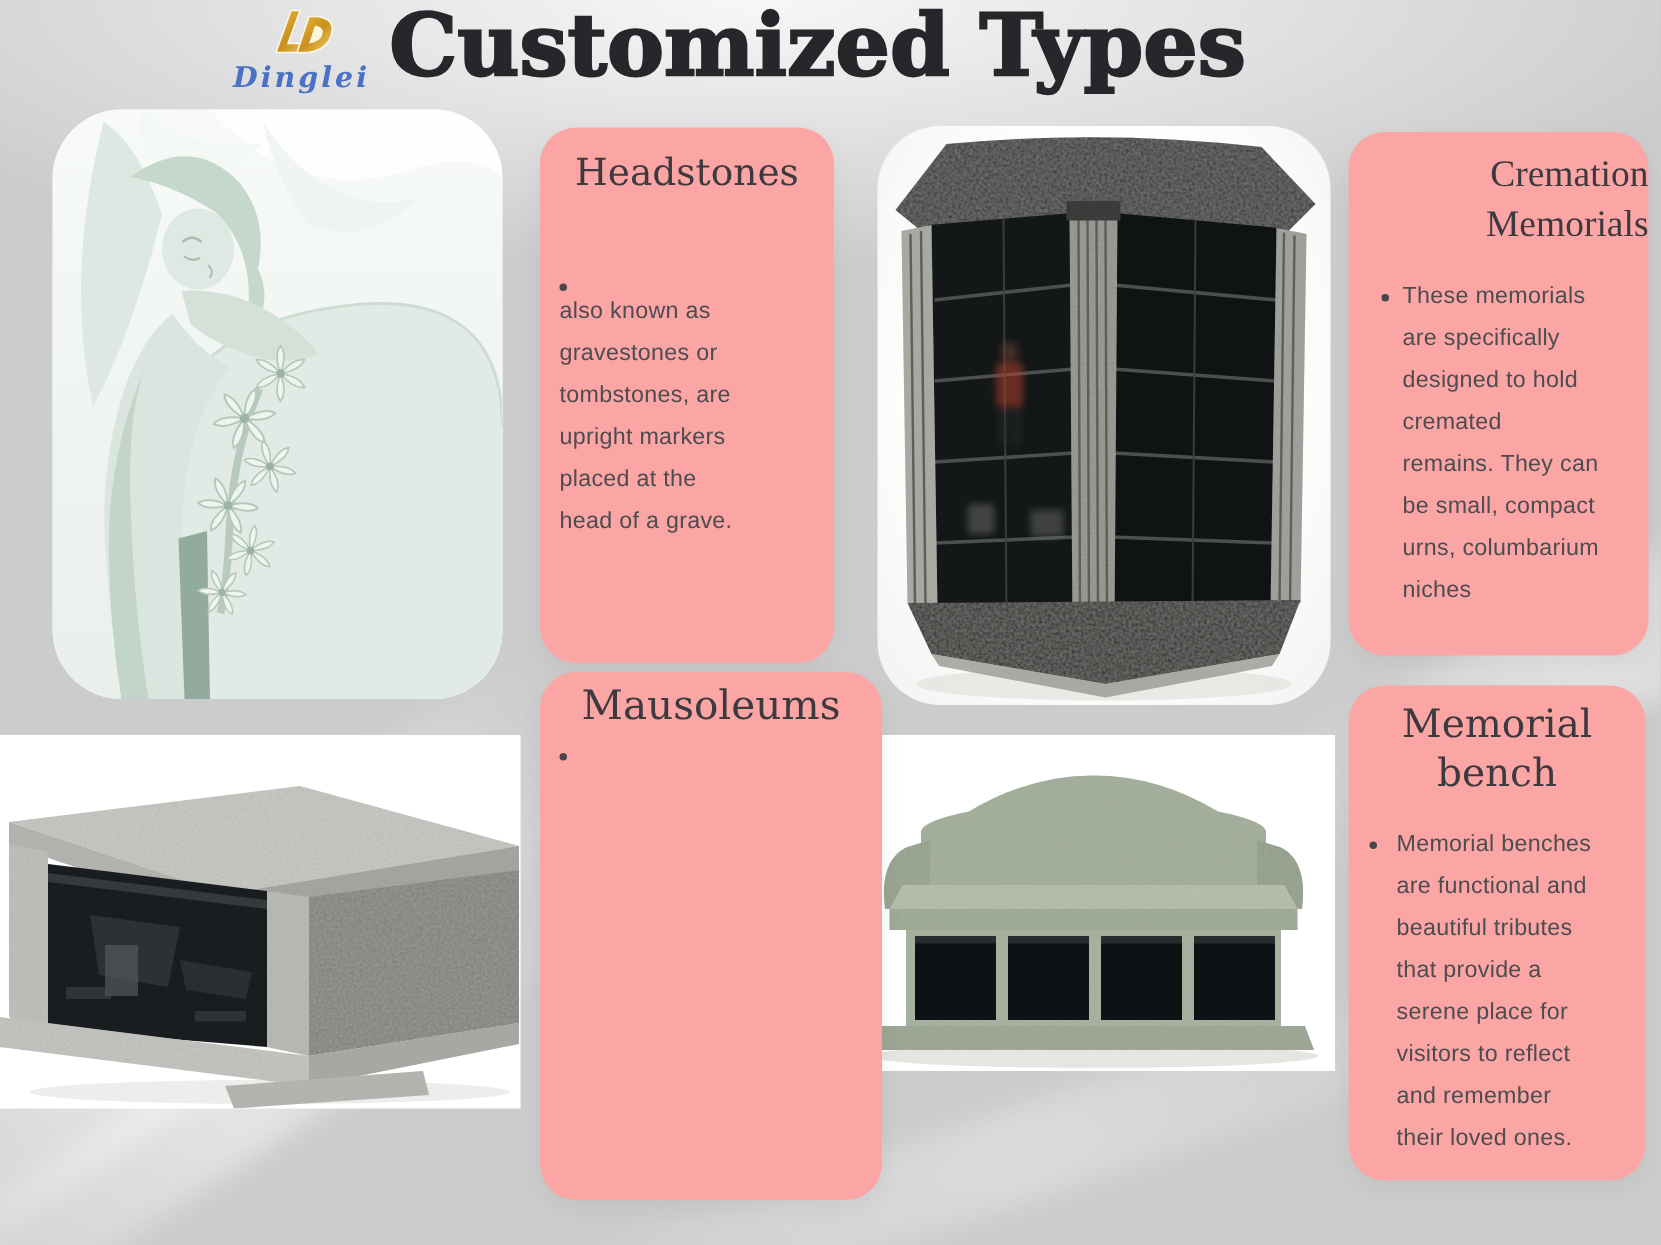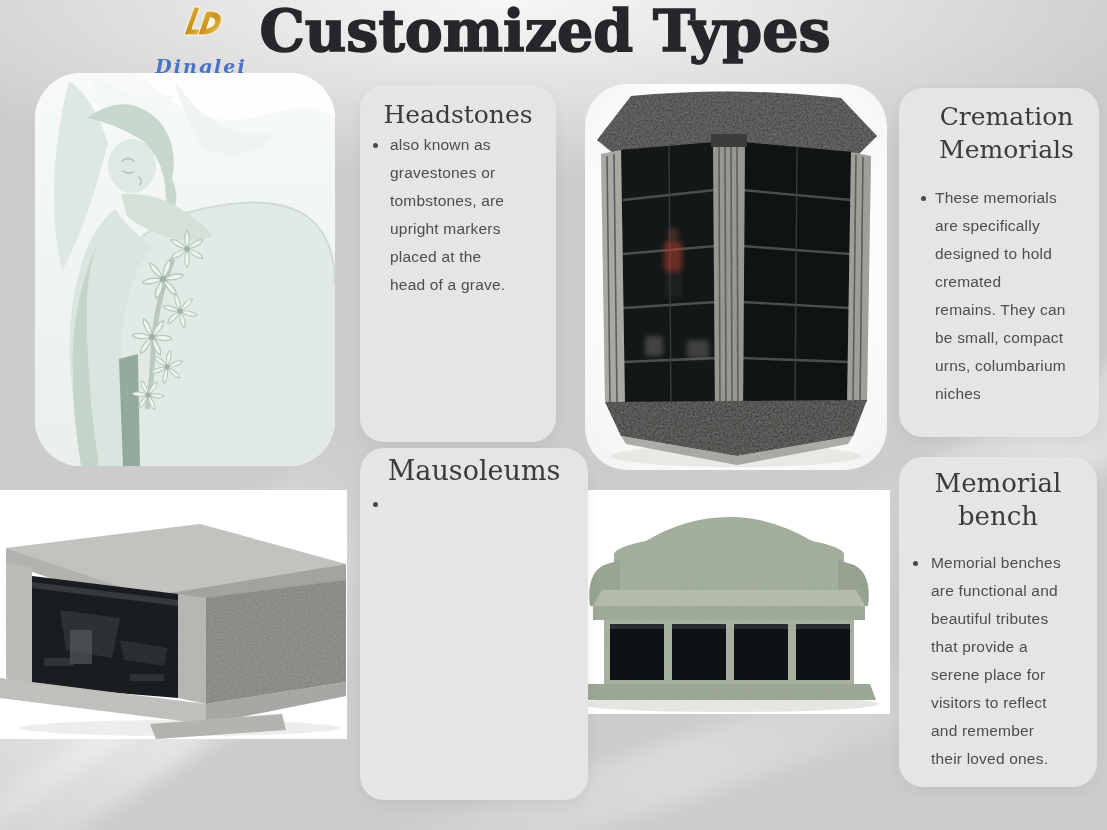--- a/index.html
+++ b/index.html
@@ -15,56 +15,56 @@
   .streak{position:absolute;background:linear-gradient(90deg,rgba(255,255,255,0),rgba(255,255,255,.6),rgba(255,255,255,0));filter:blur(9px);}
   .streak.s1{left:-180px;top:600px;width:620px;height:120px;transform:rotate(-35deg);}
   .streak.s2{left:-120px;top:700px;width:560px;height:70px;transform:rotate(-33deg);opacity:.8;}
   .streak.s3{left:820px;top:400px;width:460px;height:90px;transform:rotate(-28deg);opacity:.7;}
   .streak.s4{left:330px;top:740px;width:700px;height:60px;transform:rotate(-18deg);opacity:.5;}
 
   
   .logo{position:absolute;left:146px;top:4px;width:110px;text-align:center;}
   .logo svg{display:block;margin:0 auto;}
   .logo-text{font-family:"DejaVu Serif", serif;font-style:italic;font-weight:bold;
-    font-size:19px;color:#4a72c4;letter-spacing:2px;margin-top:15px;}
+    font-size:19px;color:#4a72c4;letter-spacing:2px;margin-top:1px;}
   h1.page-title{
     position:absolute;left:240px;top:-6px;width:610px;margin:0;text-align:center;
     font-family:"DejaVu Serif", serif;font-weight:700;font-size:57px;line-height:74px;
     color:#26262b;-webkit-text-stroke:1.6px #26262b;letter-spacing:0px;white-space:nowrap;
   }
 
   
   figure.photo{position:absolute;margin:0;overflow:hidden;background:#fff;}
   figure.photo svg{display:block;width:100%;height:100%;}
   #photo-angel{left:35px;top:73px;width:300px;height:393px;border-radius:46px;}
   #photo-columbarium{left:585px;top:84px;width:302px;height:386px;border-radius:42px;
     background:radial-gradient(ellipse at 50% 45%, #ffffff 55%, #f2f2f1 100%);}
   #photo-mausoleum{left:0;top:490px;width:347px;height:249px;}
   #photo-bench{left:568px;top:490px;width:322px;height:224px;}
 
   
-  .card{position:absolute;background:#e5e5e5;border-radius:24px;box-shadow:0 5px 16px rgba(0,0,0,.05);}
+  .card{position:absolute;background:#fca5a5;border-radius:24px;box-shadow:0 5px 16px rgba(0,0,0,.05);}
   .card h2{
     font-family:"DejaVu Serif", serif;font-weight:500;color:#3b3a3e;margin:0;
     white-space:pre-line;
   }
   .bullet-row{display:flex;align-items:flex-start;}
   .bullet-dot{width:5px;height:5px;border-radius:50%;background:#46464b;flex:none;margin-top:12px;}
   .bullet-text{
     margin:0;font-size:15.5px;line-height:28px;color:#4c4c51;letter-spacing:.2px;
     white-space:pre-line;
   }
 
   #card-headstones{left:360px;top:85px;width:196px;height:357px;}
   #card-headstones h2{text-align:center;font-size:25px;line-height:32px;margin-top:14px;}
-  #card-headstones .bullet-row{padding:0 8px 0 13px;}
+  #card-headstones .bullet-row{margin-top:46px;padding:0 8px 0 13px;flex-direction:column;}
   #card-headstones .bullet-dot{margin-right:12px;}
 
   #card-cremation{left:899px;top:88px;width:200px;height:349px;}
-  #card-cremation h2{text-align:center;font-size:25px;line-height:33px;margin-top:12px;padding-left:15px;}
+  #card-cremation h2{text-align:right;font-size:25px;line-height:33px;margin-top:12px;padding-left:15px;font-family:Liberation Serif, serif;}
   #card-cremation .bullet-row{margin-top:18px;padding:0 4px 0 22px;}
   #card-cremation .bullet-dot{margin-right:9px;}
 
   #card-mausoleums{left:360px;top:448px;width:228px;height:352px;}
   #card-mausoleums h2{text-align:center;font-size:27px;line-height:34px;margin-top:6px;}
   #card-mausoleums .bullet-row{margin-top:2px;padding:0 4px 0 13px;}
   #card-mausoleums .bullet-dot{margin-right:10px;}
 
   #card-bench{left:899px;top:457px;width:198px;height:330px;}
   #card-bench h2{text-align:center;font-size:26px;line-height:33px;margin-top:10px;}

